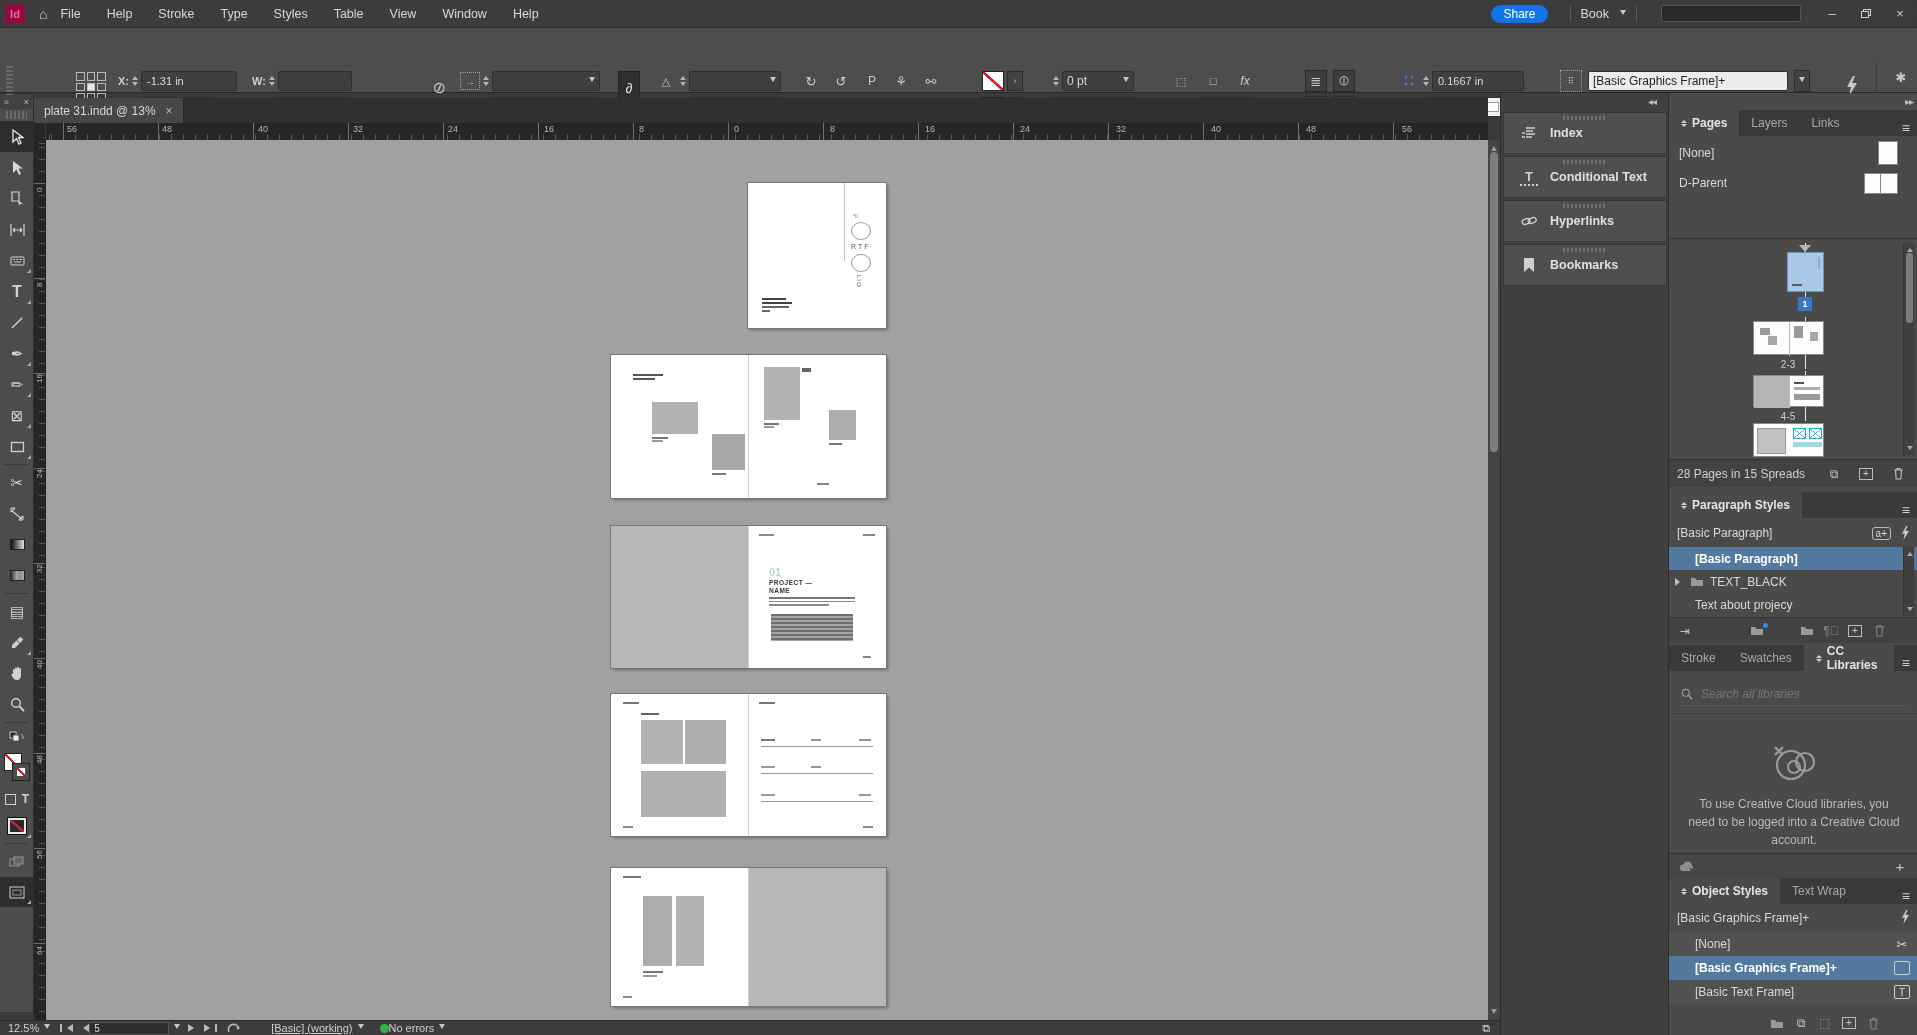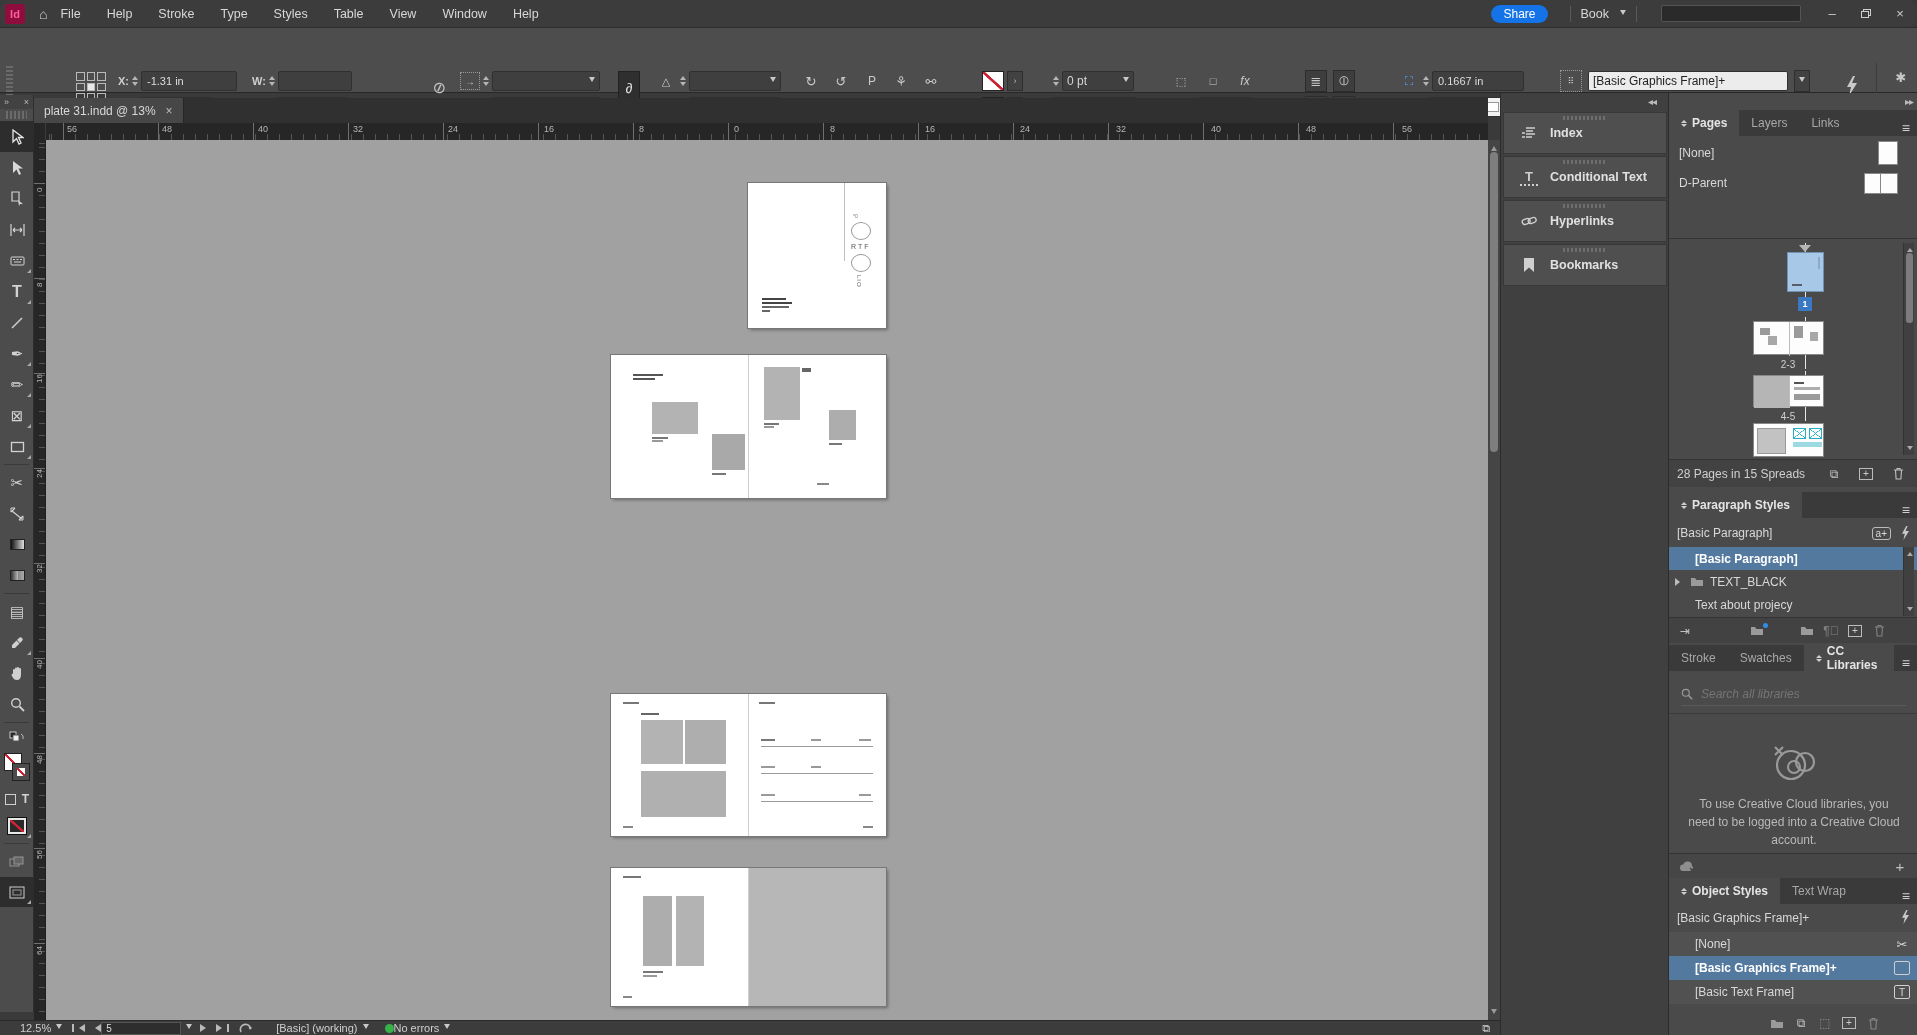--- a/index.html
+++ b/index.html
@@ -127,21 +127,21 @@
   .mini-scroll { position:absolute; width:11px; background:#404040; border-left:1px solid #333; }
   .mini-scroll .th { position:absolute; left:2px; width:7px; background:#7c7c7c; border-radius:3px; }
   .srch { display:flex; align-items:center; gap:8px; border-bottom:1px solid #5a5a5a; padding-bottom:4px; }
   .srch input { background:transparent; border:none; outline:none; color:#fde047; font-style:italic; font-size:12px; width:170px; }
   .cc-msg { color:#b9b9b9; font-size:12px; text-align:center; line-height:1.5; }
   .olist-ic { margin-left:auto; margin-right:8px; color:#d8d8d8; font-size:11px; width:16px; height:14px;
               border:1px solid #cfcfcf; display:flex; align-items:center; justify-content:center; border-radius:2px; }
 
   
   .statusbar { left:0; top:1020px; width:1500px; height:15px; background:#3c3c3c; border-top:1px solid #2a2a2a;
-               display:flex; align-items:center; font-size:11px; color:#cfcfcf; padding-left:20px; }
+               display:flex; align-items:center; font-size:11px; color:#cfcfcf; padding-left:8px; }
   .nav-tri { width:0; height:0; border:4px solid transparent; }
   .nav-tri.r { border-left:6px solid #b9b9b9; }
   .nav-tri.l { border-right:6px solid #b9b9b9; }
   .nav-bar { width:2px; height:8px; background:#b9b9b9; }
   .greendot { width:9px; height:9px; border-radius:50%; background:#35b24a; }
   .sb-field { background:#2e2e2e; border:1px solid #555; height:13px; width:80px; color:#ddd; font-size:10px; padding:0 4px; }
 </style>
 </head>
 <body>
 
@@ -593,20 +593,34 @@
       <i class="gline" style="left:101px;top:118px;width:14px;height:1.5px;background:#777;"></i>
       <i class="gblock" style="left:153px;top:12px;width:36px;height:53px;"></i>
       <i class="gline" style="left:191px;top:13px;width:9px;height:4px;background:#666;"></i>
       <i class="gline" style="left:153px;top:68px;width:15px;height:1.5px;background:#777;"></i>
       <i class="gline" style="left:153px;top:71px;width:10px;height:1.5px;background:#999;"></i>
       <i class="gblock" style="left:218px;top:55px;width:27px;height:30px;background:#adadad;"></i>
       <i class="gline" style="left:218px;top:88px;width:13px;height:1.5px;background:#777;"></i>
       <i class="gline" style="left:206px;top:128px;width:12px;height:1.5px;background:#888;"></i>
     </div>
 
+    <div class="page" style="left:565px;top:386px;width:275px;height:142px;">
+      <i class="gblock" style="left:0;top:0;width:137px;height:142px;background:#b7b7b7;"></i>
+      <i class="gline" style="left:137px;top:0;width:1px;height:142px;background:#cfcfcf;"></i>
+      <i class="gline" style="left:148px;top:8px;width:15px;height:2px;background:#888;"></i>
+      <i class="gline" style="left:252px;top:8px;width:12px;height:2px;background:#888;"></i>
+      <span class="abs" style="left:158px;top:40px;font-size:11px;font-weight:bold;color:#c5ced2;">01</span>
+      <span class="abs" style="left:158px;top:53px;font-size:6.5px;font-weight:bold;color:#333;letter-spacing:.5px;">PROJECT —</span>
+      <span class="abs" style="left:158px;top:61px;font-size:6.5px;font-weight:bold;color:#333;letter-spacing:.5px;">NAME</span>
+      <i class="gline" style="left:158px;top:71px;width:86px;height:1.5px;background:#777;"></i>
+      <i class="gline" style="left:158px;top:74.5px;width:86px;height:1.5px;background:#8a8a8a;"></i>
+      <i class="gline" style="left:158px;top:78px;width:60px;height:1.5px;background:#8a8a8a;"></i>
+      <i class="abs" style="left:160px;top:88px;width:82px;height:27px;background:repeating-linear-gradient(to bottom,#6e6e6e 0 2px,#a5a5a5 2px 4px);"></i>
+      <i class="gline" style="left:252px;top:130px;width:8px;height:1.5px;background:#888;"></i>
+    </div>
 
     <div class="page" style="left:565px;top:554px;width:275px;height:142px;">
       <i class="gline" style="left:137px;top:0;width:1px;height:142px;background:#cfcfcf;"></i>
       <i class="gline" style="left:12px;top:8px;width:16px;height:2px;background:#777;"></i>
       <i class="gline" style="left:148px;top:8px;width:16px;height:2px;background:#777;"></i>
       <i class="gblock" style="left:30px;top:26px;width:42px;height:44px;"></i>
       <i class="gblock" style="left:74px;top:26px;width:41px;height:44px;background:#aeaeae;"></i>
       <i class="gblock" style="left:30px;top:77px;width:85px;height:46px;background:#b0b0b0;"></i>
       <i class="gline" style="left:30px;top:19px;width:18px;height:1.5px;background:#666;"></i>
       <i class="gline" style="left:150px;top:52px;width:112px;height:1px;background:#9a9a9a;"></i>
@@ -933,21 +947,21 @@
         <i class="nav-tri r"></i>
       </span>
     <span style="display:flex;align-items:center;gap:1px;margin-left:6px;">
         <i class="nav-tri r"></i>
         <i class="nav-bar"></i>
       </span>
     <svg width="13" height="12" viewBox="0 0 13 12" style="margin-left:10px;">
       <path d="M2 10 a5 5 0 0 1 9-5" fill="none" stroke="#b9b9b9" stroke-width="1.6"></path>
         <circle cx="11.2" cy="6" r="1.4" fill="#b9b9b9"></circle>
     </svg>
-    <span style="margin-left:24px;">[Basic] (working)</span>
+    <span style="margin-left:31px;text-decoration:underline;">[Basic] (working)</span>
     <i class="cdn"></i>
     <i class="greendot" style="margin-left:16px;"></i>
     <span>No errors</span>
     <i class="cdn"></i>
     <span style="margin-left:auto;margin-right:10px;">⧉</span>
   </div>
 
 </div>
 
 </body></html>

